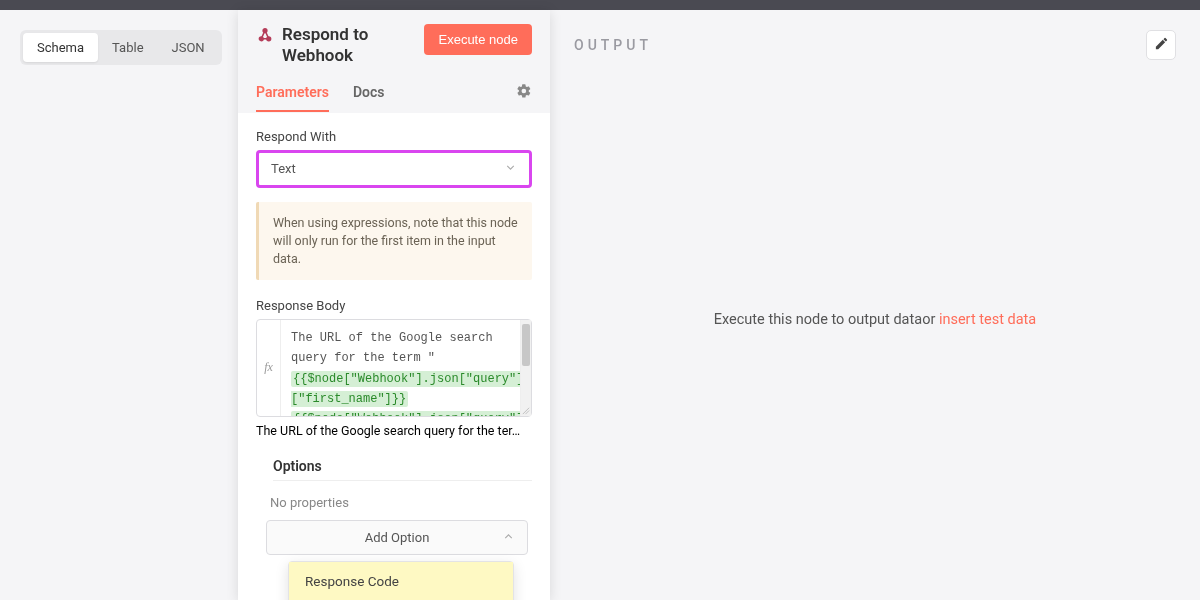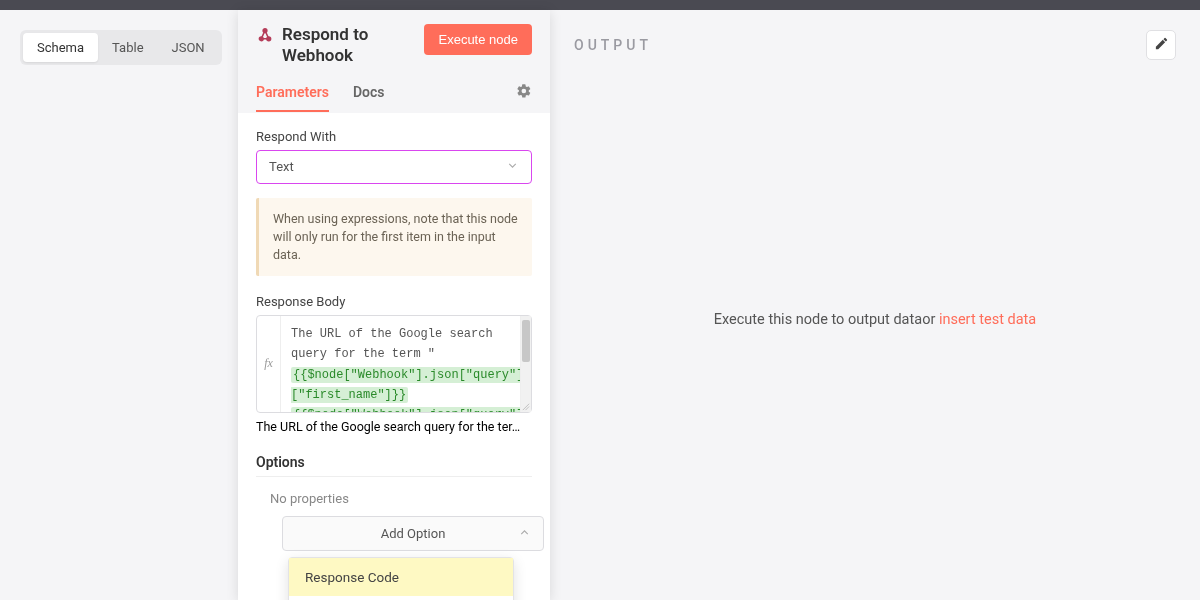--- a/index.html
+++ b/index.html
@@ -110,21 +110,21 @@
     padding: 16px 18px;
     overflow-y: auto;
     flex: 1;
   }
   .field-label {
     font-size: 13px;
     color: #444;
     margin-bottom: 6px;
   }
   .select-box {
-    border: 1px solid #d946ef;
+    border: 3px solid #d946ef;
     border-radius: 4px;
     padding: 8px 12px;
     font-size: 13px;
     color: #555;
     display: flex;
     align-items: center;
     justify-content: space-between;
     cursor: pointer;
     background: #fff;
   }
@@ -208,28 +208,29 @@
     overflow: hidden;
     text-overflow: ellipsis;
   }
   .options-heading {
     font-size: 14px;
     font-weight: 600;
     color: #333;
     margin-top: 20px;
     padding-bottom: 6px;
     border-bottom: 1px solid #eee;
+    margin-left: 17px;
   }
   .no-props {
     font-size: 13px;
     color: #888;
     margin: 14px 0 10px 14px;
   }
   .add-option-btn {
-    margin-left: 26px;
+    margin-left: 10px;
     width: calc(100% - 14px);
     border: 1px solid #dcdce0;
     border-radius: 4px;
     background: #fafafa;
     padding: 9px 12px;
     font-size: 13px;
     color: #555;
     display: flex;
     justify-content: center;
     position: relative;

